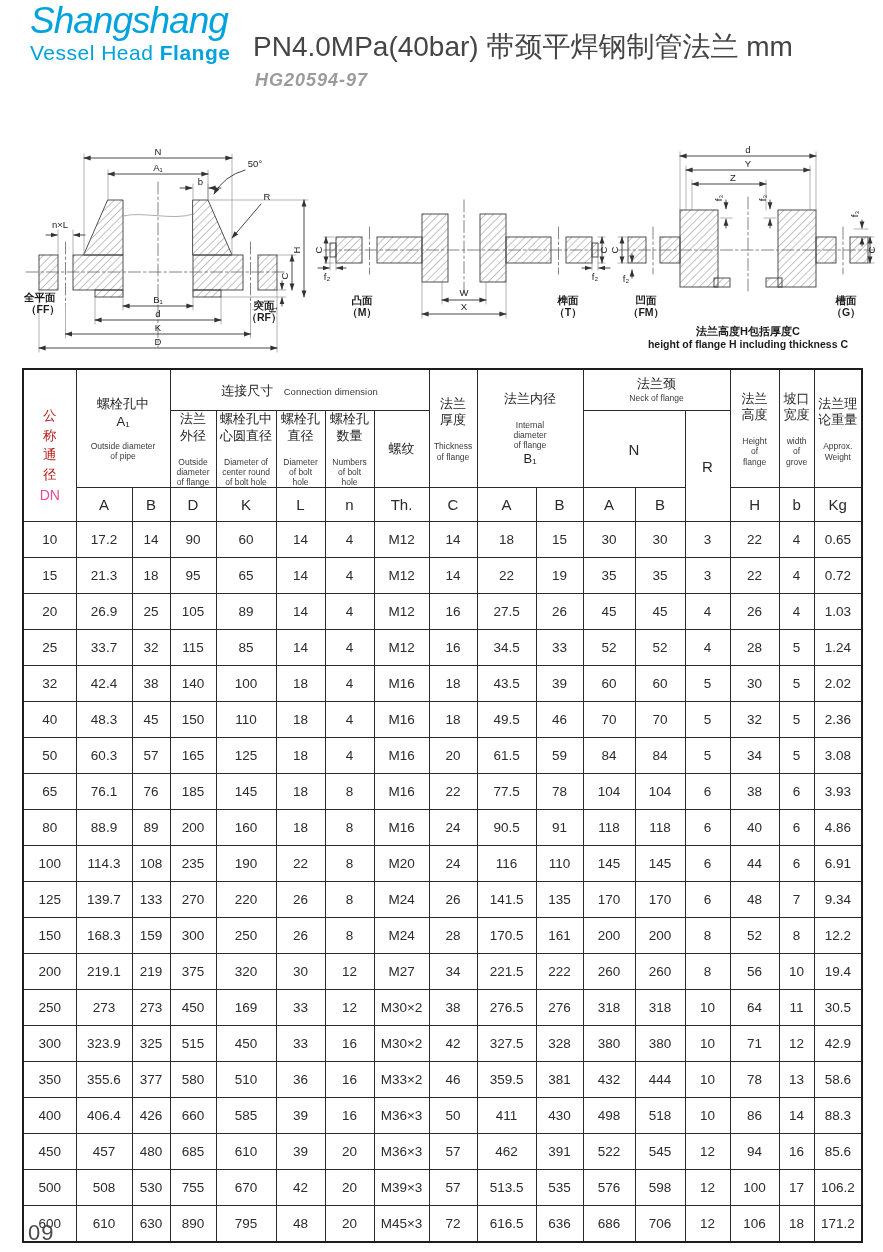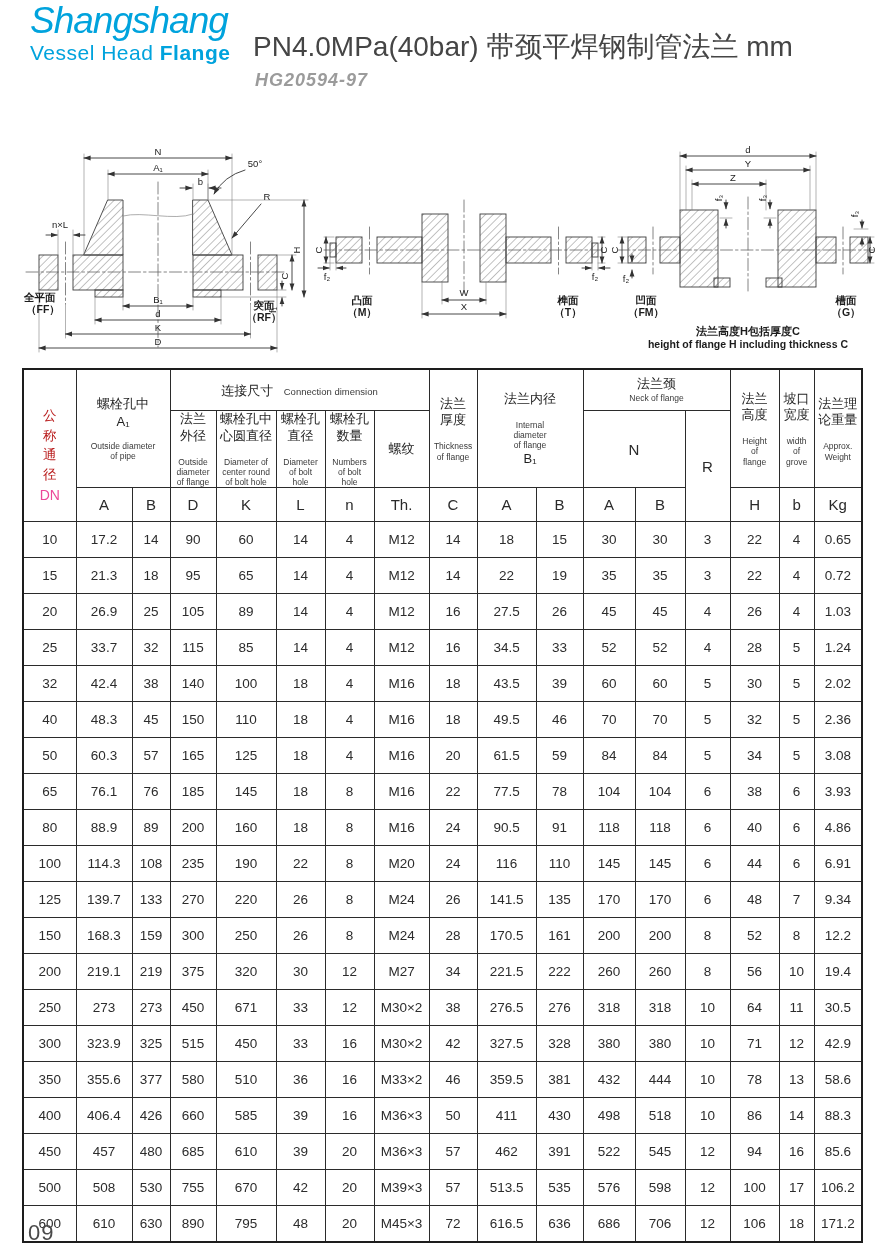--- a/index.html
+++ b/index.html
@@ -656,21 +656,21 @@
         <td>8</td>
         <td>56</td>
         <td>10</td>
         <td>19.4</td>
       </tr>
       <tr>
         <td>250</td>
         <td>273</td>
         <td>273</td>
         <td>450</td>
-        <td>671</td>
+        <td>169</td>
         <td>33</td>
         <td>12</td>
         <td>M30×2</td>
         <td>38</td>
         <td>276.5</td>
         <td>276</td>
         <td>318</td>
         <td>318</td>
         <td>10</td>
         <td>64</td>

